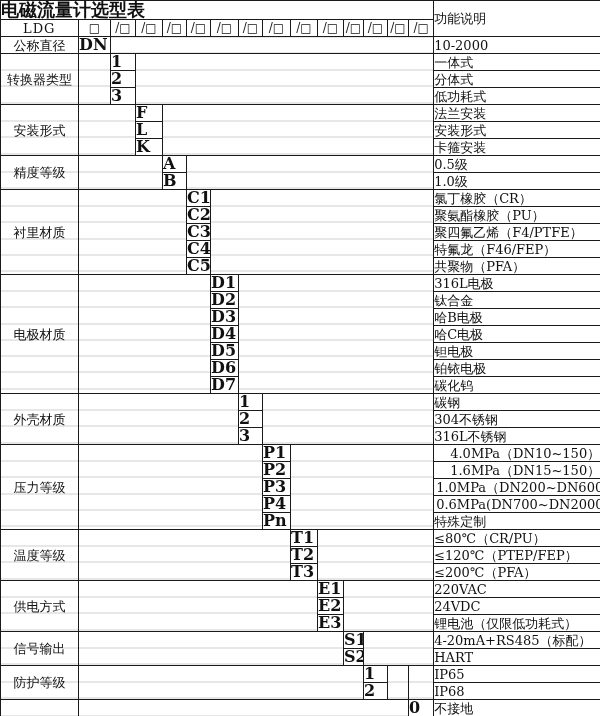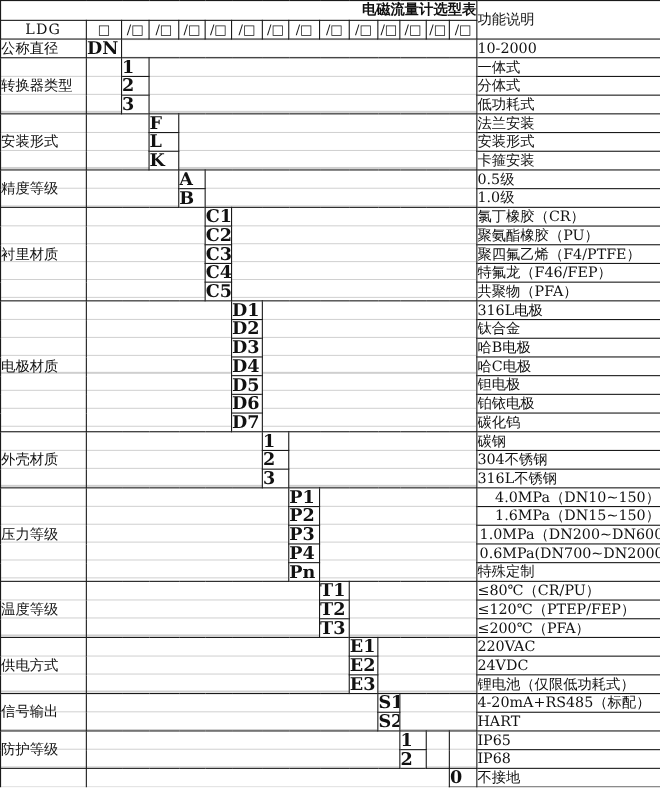--- a/index.html
+++ b/index.html
@@ -5,23 +5,23 @@
   html,body{margin:0;padding:0;background:#ffffff;}
   body{font-family:"DejaVu Serif","DejaVu Sans",serif;color:#111;}
   .sheet{width:600px;height:716px;overflow:hidden;background:#fff;}
   table.selector{border-collapse:collapse;width:600px;table-layout:fixed;}
   td{border:1px solid #1a1a1a;padding:0;overflow:hidden;white-space:nowrap;
      font-size:13px;line-height:1;vertical-align:middle;}
   tr{height:16.24px;}
   tr.r-title{height:18px;}
   tr.r-model{height:17px;}
   tr.r-dn{height:15px;}
-  .title{text-align:right;font-weight:bold;font-size:13px;}
+  .title{text-align:left;font-weight:bold;font-size:18px;}
   .funchead{font-size:13px;}
-  .label{text-align:left;font-size:13px;margin-top:24px;}
+  .label{text-align:center;font-size:13px;margin-top:24px;}
   .mlabel{text-align:left;padding-left:22px;letter-spacing:1px;}
   .code{text-align:left;font-size:16px;font-weight:bold;}
   .func{font-size:13px;}
   .func.left{text-align:right;padding-left:2px;}
   .box{text-align:center;font-size:12px;}
   
   .spacer,.label.grid{
     background-image:repeating-linear-gradient(to bottom,
       transparent,transparent 15.24px,#cfcfcf 15.24px,#cfcfcf 16.24px);
   }

